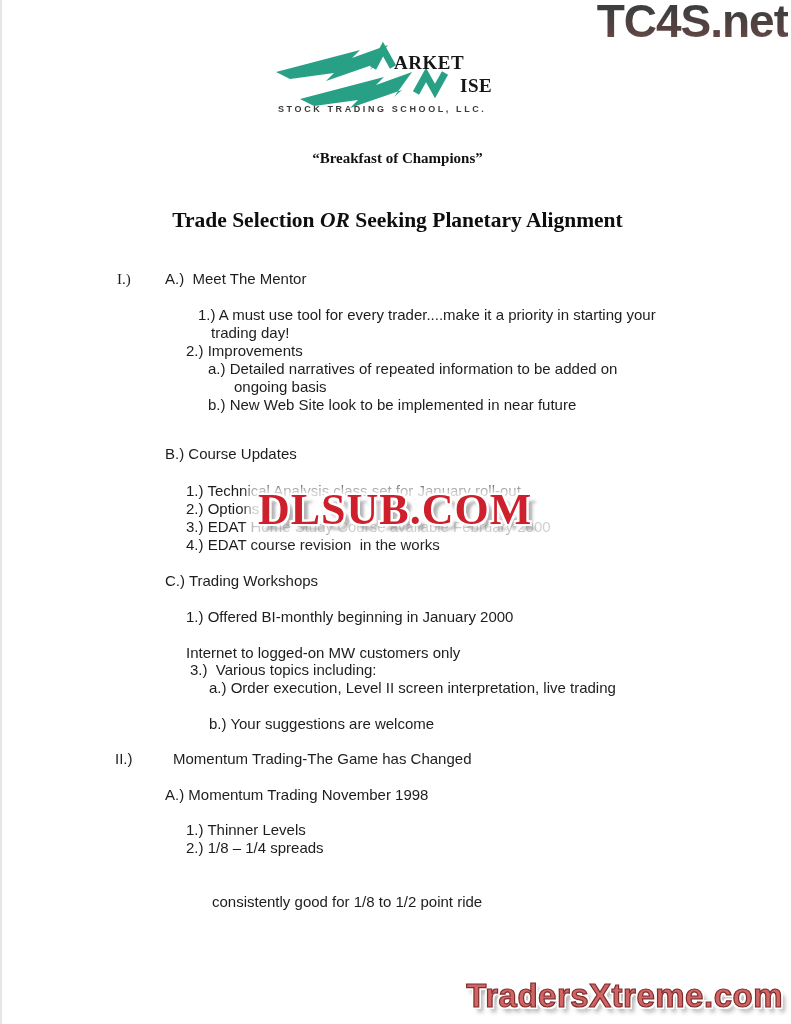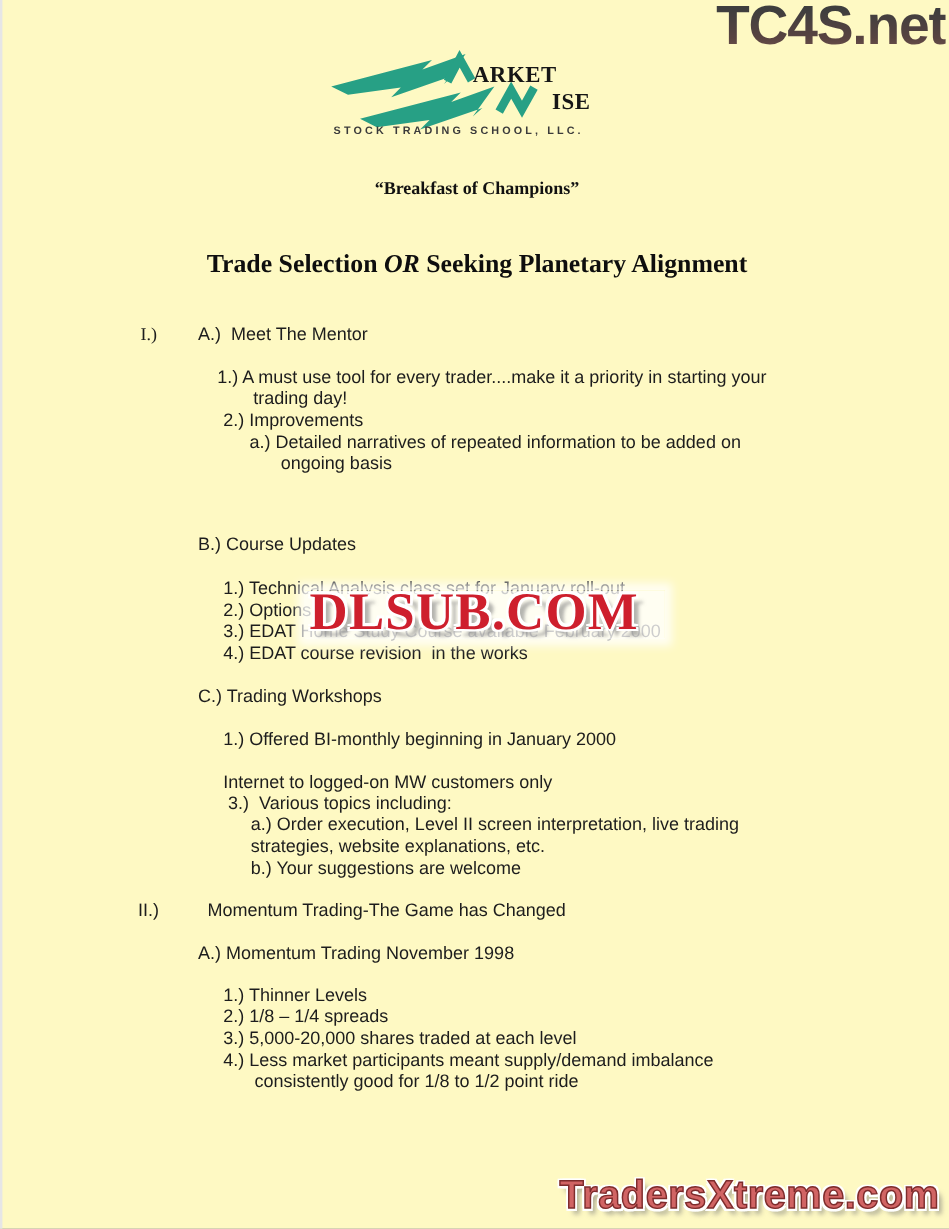--- a/index.html
+++ b/index.html
@@ -1,17 +1,17 @@
 <!DOCTYPE html>
 <html><head>
 <meta charset="utf-8">
 <style>
   html,body{margin:0;padding:0;background:#9a9a9a;}
   .page{
-    position:relative;width:791px;height:1024px;background:#fef9c3;
+    position:relative;width:791px;height:1024px;background:#ffffff;
     font-family:"Liberation Sans",sans-serif;overflow:hidden;
     border-left:2px solid #e6e6e6;box-sizing:border-box;
     margin:0 auto;
   }
   
   .tc4s{
     position:absolute;top:-6px;right:3px;
     font-family:"Liberation Sans",sans-serif;font-weight:bold;
     font-size:46px;letter-spacing:-1px;color:#4a4444;
   }
@@ -92,44 +92,42 @@
     <span class="frag frag-market">ARKET</span>
     <span class="frag frag-wise">ISE</span>
     <span class="school">STOCK TRADING SCHOOL, LLC.</span>
   </div>
 
   <div class="tagline">“Breakfast of Champions”</div>
   <div class="doc-title"><span>Trade Selection </span><span class="or">OR</span><span> Seeking Planetary Alignment</span></div>
 
   <span class="ln sm" style="left:115px;top:271px">I.)</span>
   <span class="ln" style="left:163px;top:271px">A.)  Meet The Mentor</span>
-  <span class="ln" style="left:179px;top:307px">1.) A must use tool for every trader....make it a priority in starting your</span>
+  <span class="ln" style="left:196px;top:307px">1.) A must use tool for every trader....make it a priority in starting your</span>
   <span class="ln" style="left:209px;top:325px">trading day!</span>
   <span class="ln" style="left:184px;top:343px">2.) Improvements</span>
   <span class="ln" style="left:206px;top:361px">a.) Detailed narratives of repeated information to be added on</span>
   <span class="ln" style="left:232px;top:379px">ongoing basis</span>
+  <span class="ln" style="left:206px;top:397px">b.) New Web Site look to be implemented in near future</span>
   <span class="ln" style="left:163px;top:446px">B.) Course Updates</span>
   <span class="ln" style="left:184px;top:483px">1.) Technical Analysis class set for January roll-out</span>
   <span class="ln" style="left:184px;top:501px">2.) Options</span>
   <span class="ln" style="left:184px;top:519px">3.) EDAT Home Study Course available February 2000</span>
   <span class="ln" style="left:184px;top:537px">4.) EDAT course revision  in the works</span>
   <span class="ln" style="left:163px;top:573px">C.) Trading Workshops</span>
   <span class="ln" style="left:184px;top:609px">1.) Offered BI-monthly beginning in January 2000</span>
   <span class="ln" style="left:184px;top:645px">Internet to logged-on MW customers only</span>
   <span class="ln" style="left:188px;top:662px">3.)  Various topics including:</span>
   <span class="ln" style="left:207px;top:680px">a.) Order execution, Level II screen interpretation, live trading</span>
-  <span class="ln" style="left:207px;top:698px">strategies, website explanations, etc.</span>
   <span class="ln" style="left:207px;top:716px">b.) Your suggestions are welcome</span>
   <span class="ln" style="left:113px;top:751px">II.)</span>
   <span class="ln" style="left:171px;top:751px">Momentum Trading-The Game has Changed</span>
   <span class="ln" style="left:163px;top:787px">A.) Momentum Trading November 1998</span>
   <span class="ln" style="left:184px;top:822px">1.) Thinner Levels</span>
   <span class="ln" style="left:184px;top:840px">2.) 1/8 – 1/4 spreads</span>
-  <span class="ln" style="left:184px;top:858px">3.) 5,000-20,000 shares traded at each level</span>
-  <span class="ln" style="left:184px;top:876px">4.) Less market participants meant supply/demand imbalance</span>
   <span class="ln" style="left:210px;top:894px">consistently good for 1/8 to 1/2 point ride</span>
 
   <div class="dlsub-backdrop"></div>
   <div class="dlsub">DLSUB.COM</div>
 
   <div class="txtreme">TradersXtreme.com</div>
 
 </div>
 
 </body></html>

